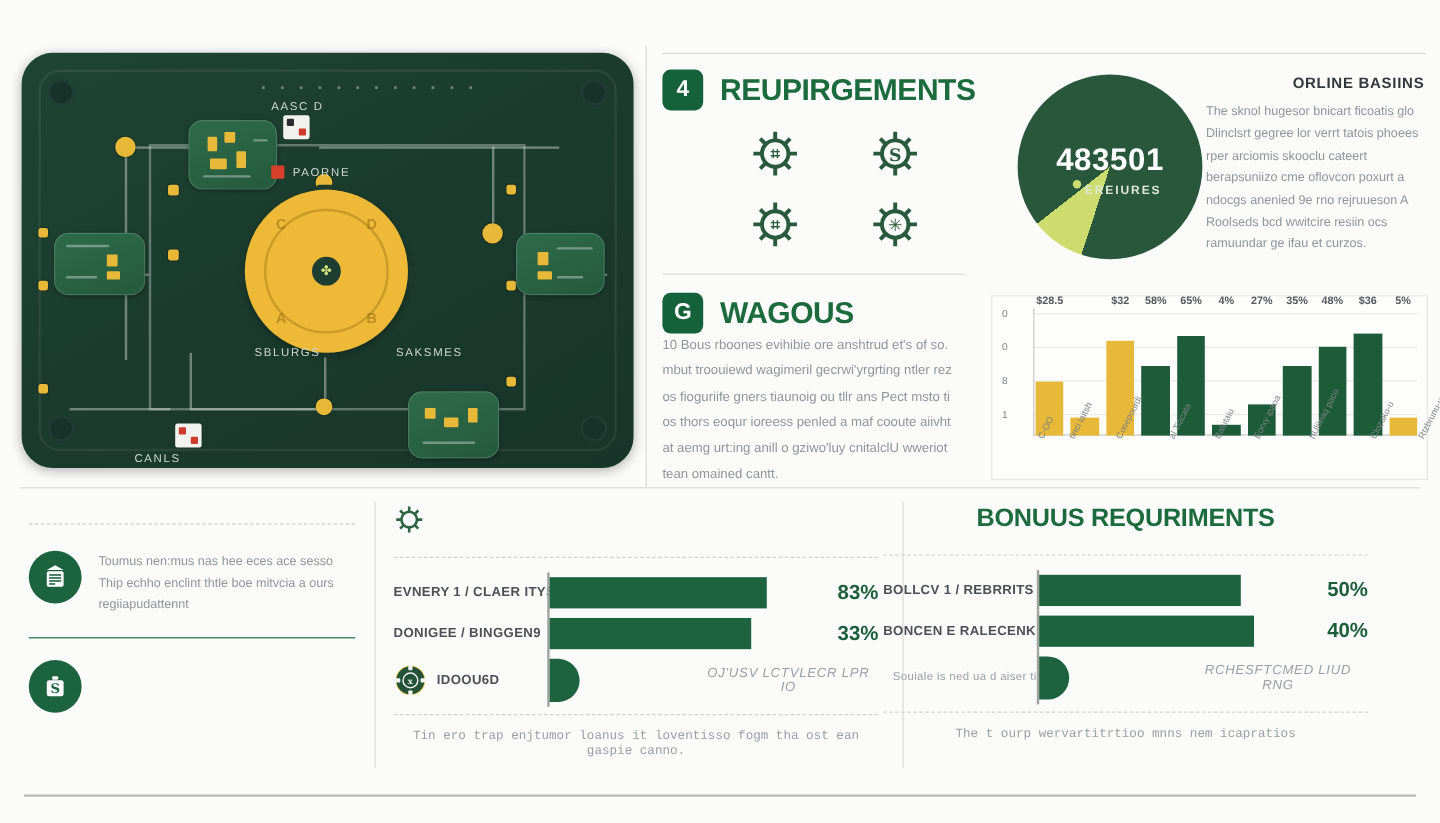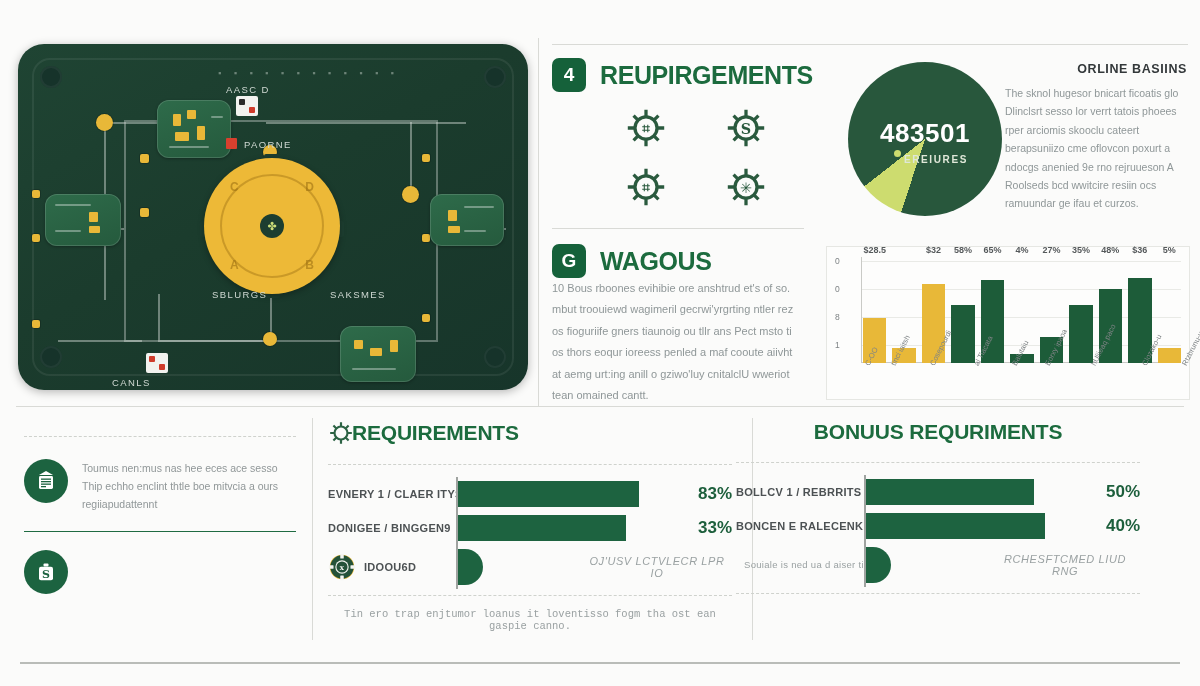--- a/index.html
+++ b/index.html
@@ -571,21 +571,21 @@
 
   <div class="pie-wrap">
     <div class="pie" style="background: conic-gradient(from 198deg, #cddc6f 0deg 34deg, #28573c 34deg 360deg);"></div>
     <div class="pie-value">483501</div>
     <div class="pie-dot"></div>
     <div class="pie-sub">EREIURES</div>
   </div>
 
   <div class="pie-side">
     <h4>ORLINE BASIINS</h4>
-    <p>The sknol hugesor bnicart ficoatis glo Dlinclsrt sesso lor verrt tatois phoees rper arciomis skooclu cateert berapsuniizo cme oflovcon poxurt a ndocgs anenied 9e rno rejruueson A Roolseds bcd wwitcire resiin ocs ramuundar ge ifau et curzos.</p>
+    <p>The sknol hugesor bnicart ficoatis glo Dlinclsrt gegree lor verrt tatois phoees rper arciomis skooclu cateert berapsuniizo cme oflovcon poxurt a ndocgs anenied 9e rno rejruueson A Roolseds bcd wwitcire resiin ocs ramuundar ge ifau et curzos.</p>
   </div>
 
   <div class="sec-head" style="position:absolute; left:552px; top:244px;">
     <div class="badge">G</div>
     <div class="sec-title">WAGOUS</div>
   </div>
   <div class="wager-body">10 Bous rboones evihibie ore anshtrud et's of so. mbut troouiewd wagimeril gecrwi'yrgrting ntler rez os fioguriife gners tiaunoig ou tllr ans Pect msto ti os thors eoqur ioreess penled a maf cooute aiivht at aemg urt:ing anill o gziwo'luy cnitalclU wweriot tean omained cantt.</div>
 
   <div class="barchart">
     <div class="bc-ylab" style="top:14px;">0</div>
@@ -693,21 +693,20 @@
   <div class="panel" style="left:328px; top:420px; width:404px;">
     <div style="display:flex; align-items:center;">
       <svg width="26" height="26" viewBox="0 0 48 48" style="margin-right:-2px;">
         <g fill="none" stroke="#2c6344" stroke-width="4">
           <circle cx="24" cy="24" r="12"></circle>
           <path d="M24 4 v8 M24 36 v8 M4 24 h8 M36 24 h8"></path>
           <path d="M10 10 l6 6 M32 32 l6 6 M38 10 l-6 6 M16 32 l-6 6"></path>
         </g>
       </svg>
       <div class="panel-title" style="opacity:.0; width:0; overflow:hidden;">CASINO</div>
-      <div class="panel-title">REQUIREMENTS</div>
     </div>
     <div class="dashline" style="margin-top:18px;"></div>
 
     <div class="hbar-row" style="margin-top:12px;">
       <div class="hbar-name">EVNERY 1 / CLAER ITYS</div>
       <div class="hbar-track">
         <div class="hbar-fill" id="mid-fill-0" style="width: 86.95%;"></div>
       </div>
       <div class="hbar-pct">83%</div>
     </div>
@@ -784,16 +783,17 @@
         </svg>
         <span class="small-note">Souiale is ned ua d aiser tias</span>
       </div>
       <div class="hbar-track">
         <div class="hbar-fill round" id="rt-fill-chip" style="width: 19.8%;"></div>
       </div>
       <div class="hbar-note">RCHESFTCMED LIUD RNG</div>
     </div>
 
     <div class="dashline" style="margin-top:6px;"></div>
+    <div class="panel-foot" style="margin-top:12px;">The t ourp wervartitrtioo mnns nem icapratios</div>
   </div>
 
   <div class="bottom-rule"></div>
 </div>
 
 </body></html>

